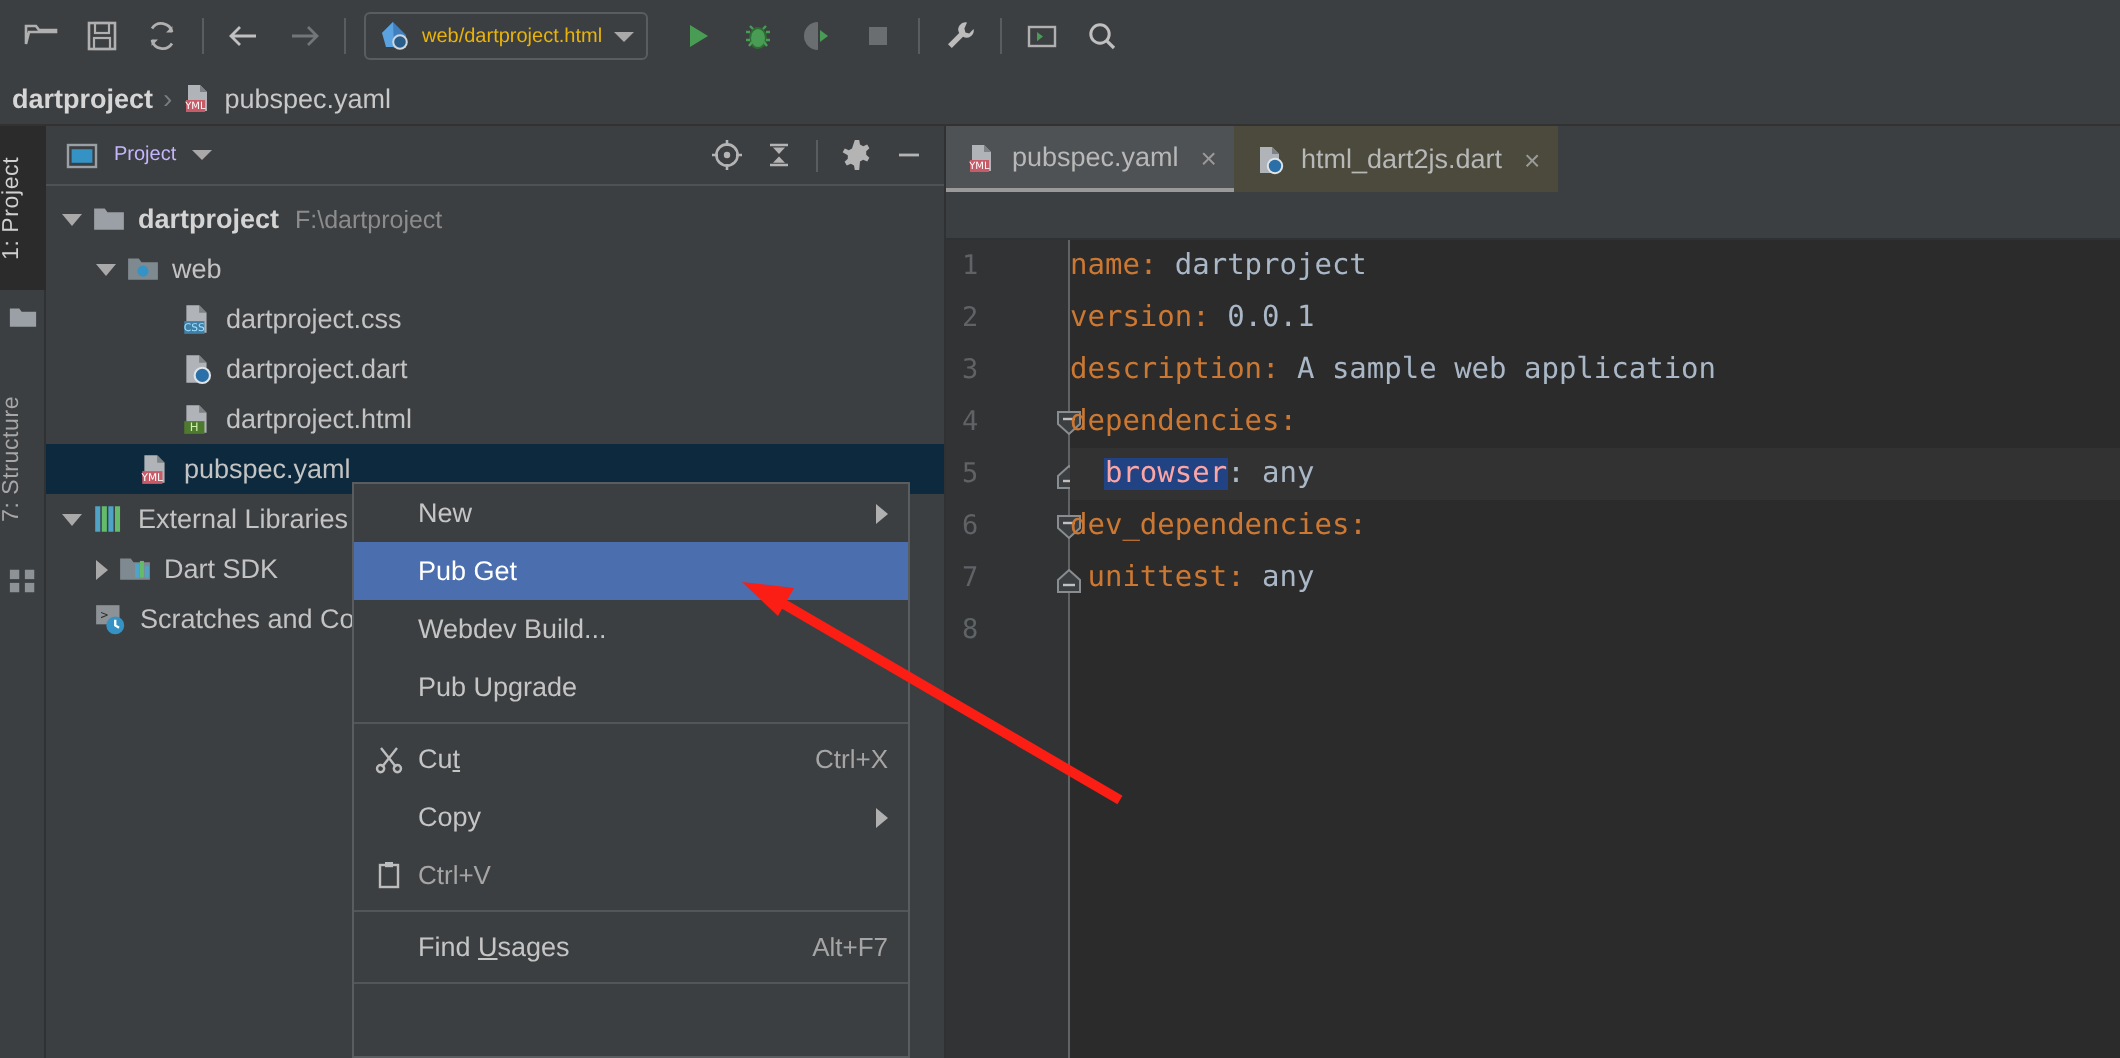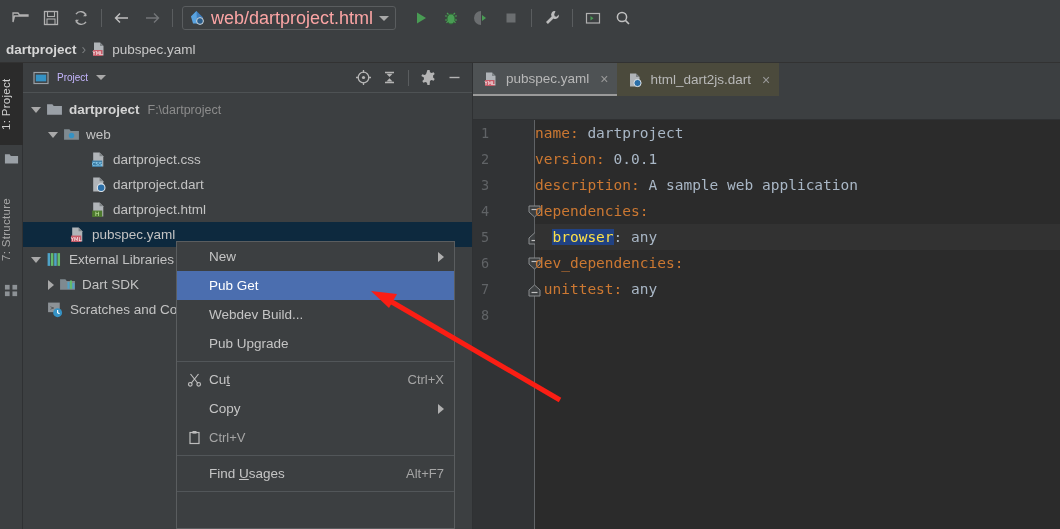--- a/index.html
+++ b/index.html
@@ -19,21 +19,21 @@
   }
   .tb-btn {
     width: 30px; height: 26px; display: flex; align-items: center; justify-content: center;
   }
   .tb-sep { width: 1px; height: 18px; background: #5a5d5f; margin: 0 5px; }
   .path-box {
     height: 24px; border: 1px solid #5a5d5f; border-radius: 3px;
     display: flex; align-items: center; padding: 0 6px; gap: 6px;
     background: #3c3f41; margin-left: 4px;
   }
-  .path-label { color: #fca5a5; font-size: 18px; }
+  .path-label { color: #eab308; font-size: 10px; }
   .tri-down { width:0;height:0;border-left:5px solid transparent;border-right:5px solid transparent;border-top:5px solid #a9a9a9; }
 
   
   .breadcrumb {
     position: absolute; left: 0; top: 36px; width: 1060px; height: 27px;
     background: #3c3f41; display: flex; align-items: center; padding-left: 6px; gap: 5px;
     border-bottom: 1px solid #323232;
   }
   .crumb-proj { color: #d6d6d6; font-size: 13.5px; font-weight: bold; }
   .crumb-sep { color: #7a7d7f; font-size: 14px; }
@@ -105,21 +105,21 @@
   .gutter-line { height: 26px; line-height: 26px; text-align: left; padding-left: 8px; color: #606366; font-size: 13.5px; }
   .foldcol { position: absolute; left: 53px; top: 0; width: 16px; height: 100%; }
   .fold-spine { position: absolute; left: 8px; width: 1px; background: #606366; }
   .fold-mark {
     position: absolute; left: 2px; width: 13px; height: 13px;
   }
   .codelines { position: absolute; left: 62px; top: 0; right: 0; }
   .cline { height: 26px; line-height: 26px; white-space: pre; }
   .k { color: #cc7832; }
   .v { color: #a9b7c6; }
-  .hl { background: #214283; color: #fde047; }
+  .hl { background: #214283; color: #fca5a5; }
   .cursorline { background: #323232; }
 
   
   .ctxmenu {
     position: absolute; left: 176px; top: 241px; width: 279px; height: 288px;
     background: #3c3f41; border: 1px solid #5a5d5f;
     font-size: 13.5px; color: #c5c5c5; overflow: hidden;
   }
   .mitem { height: 29px; display: flex; align-items: center; padding: 0 10px 0 8px; }
   .mitem.highlight { background: #4b6eaf; color: #ffffff; }

